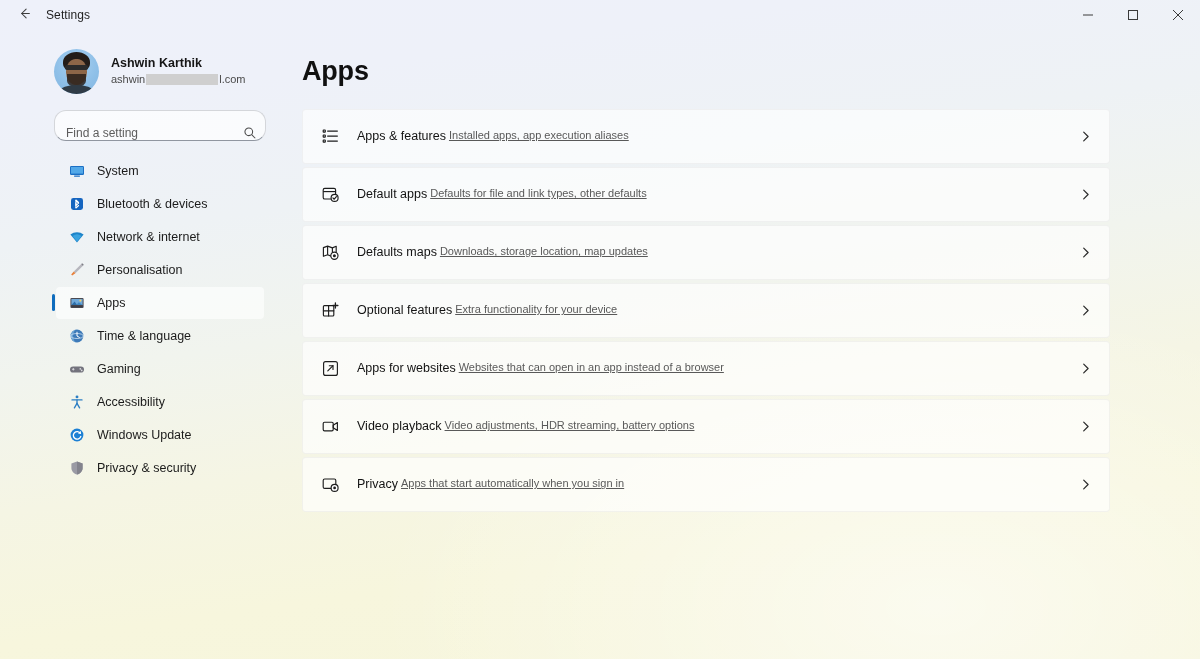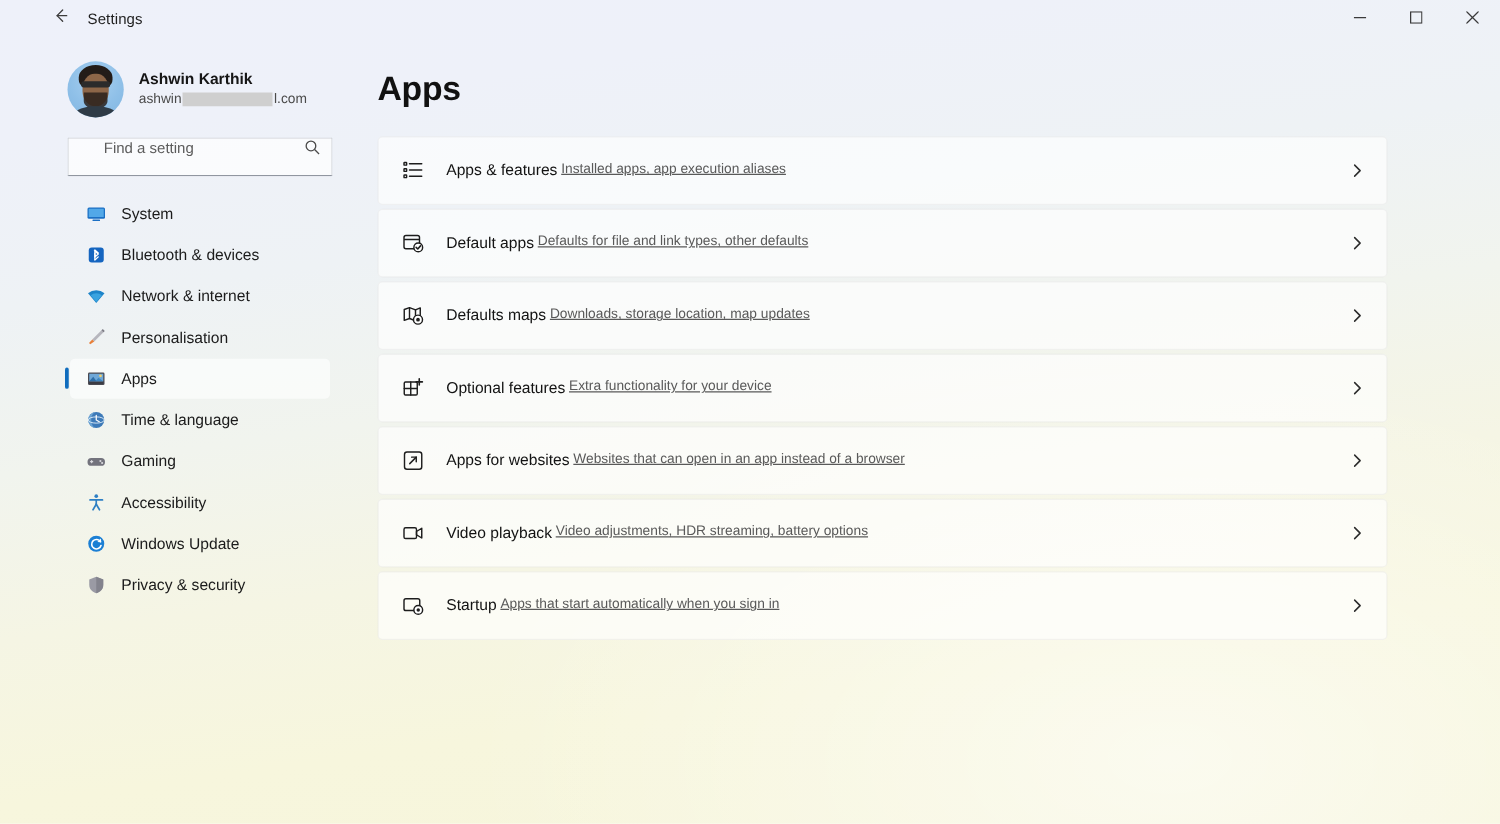--- a/index.html
+++ b/index.html
@@ -16,21 +16,21 @@
         #f5f5e4 62%,
         #f7f6dd 78%,
         #f6f5db 100%);
     color:#1b1b1b;
     -webkit-font-smoothing:antialiased;
   }
 
   
   .titlebar {
     height:30px; display:flex; align-items:center;
-    position:relative; z-index:5;margin-left:24px;
+    position:relative; z-index:5;
   }
   .back-btn {
     width:32px; height:30px; margin-left:8px;
     display:flex; align-items:center; justify-content:center;
     color:#3c3c3c; border-radius:4px;
   }
   .back-btn svg { width:13px; height:13px; }
   .app-title {
     font-size:12px; color:#1f1f1f; margin-left:6px; letter-spacing:.1px;
   }
@@ -86,22 +86,22 @@
   }
   .redact {
     display:inline-block; width:72px; height:11px;
     background:#cfcfcf; margin:0 1px;
   }
 
   .searchwrap { padding:10px 14px 0 14px; }
   .searchbox {
     height:31px; background:rgba(255,255,255,.72);
     border:1px solid #d4d6da; border-bottom-color:#9096a0;
-    border-radius:1px; display:flex; align-items:flex-start;
-    padding:0 8px 0 28px;
+    border-radius:12px; display:flex; align-items:flex-end;
+    padding:0 8px 0 11px;
   }
   .searchbox input {
     flex:1; border:none; outline:none; background:transparent;
     font-family:inherit; font-size:12px; color:#1b1b1b;
   }
   .searchbox input::placeholder { color:#5c5c5c; }
   .search-ico { color:#4a4a4a; display:flex; }
   .search-ico svg { width:14px; height:14px; }
 
   .navlist { margin-top:14px; display:flex; flex-direction:column; gap:1px; padding:0 16px; }
@@ -465,21 +465,21 @@
 
       <div class="card">
         <span class="card-ico">
           <svg viewBox="0 0 19 19" fill="none" stroke="#1d1d1d" stroke-width="1.15" stroke-linejoin="round">
             <rect x="2.2" y="4" width="12.6" height="9.4" rx="1.5"></rect>
             <circle cx="13.6" cy="12.9" r="3.5" fill="#fff" stroke="#1d1d1d"></circle>
             <circle cx="13.6" cy="12.9" r="1.4" fill="#1d1d1d" stroke="none"></circle>
           </svg>
         </span>
         <div class="card-text">
-          <div class="card-title">Startup</div>
+          <div class="card-title">Privacy</div>
           <div class="card-sub">Apps that start automatically when you sign in</div>
         </div>
         <span class="chev">
           <svg viewBox="0 0 16 16" fill="none" stroke="currentColor" stroke-width="1.5" stroke-linecap="round" stroke-linejoin="round">
               <path d="M5.8 2.6 L11.2 8 L5.8 13.4"></path>
             </svg>
         </span>
       </div>
 
     </div>

